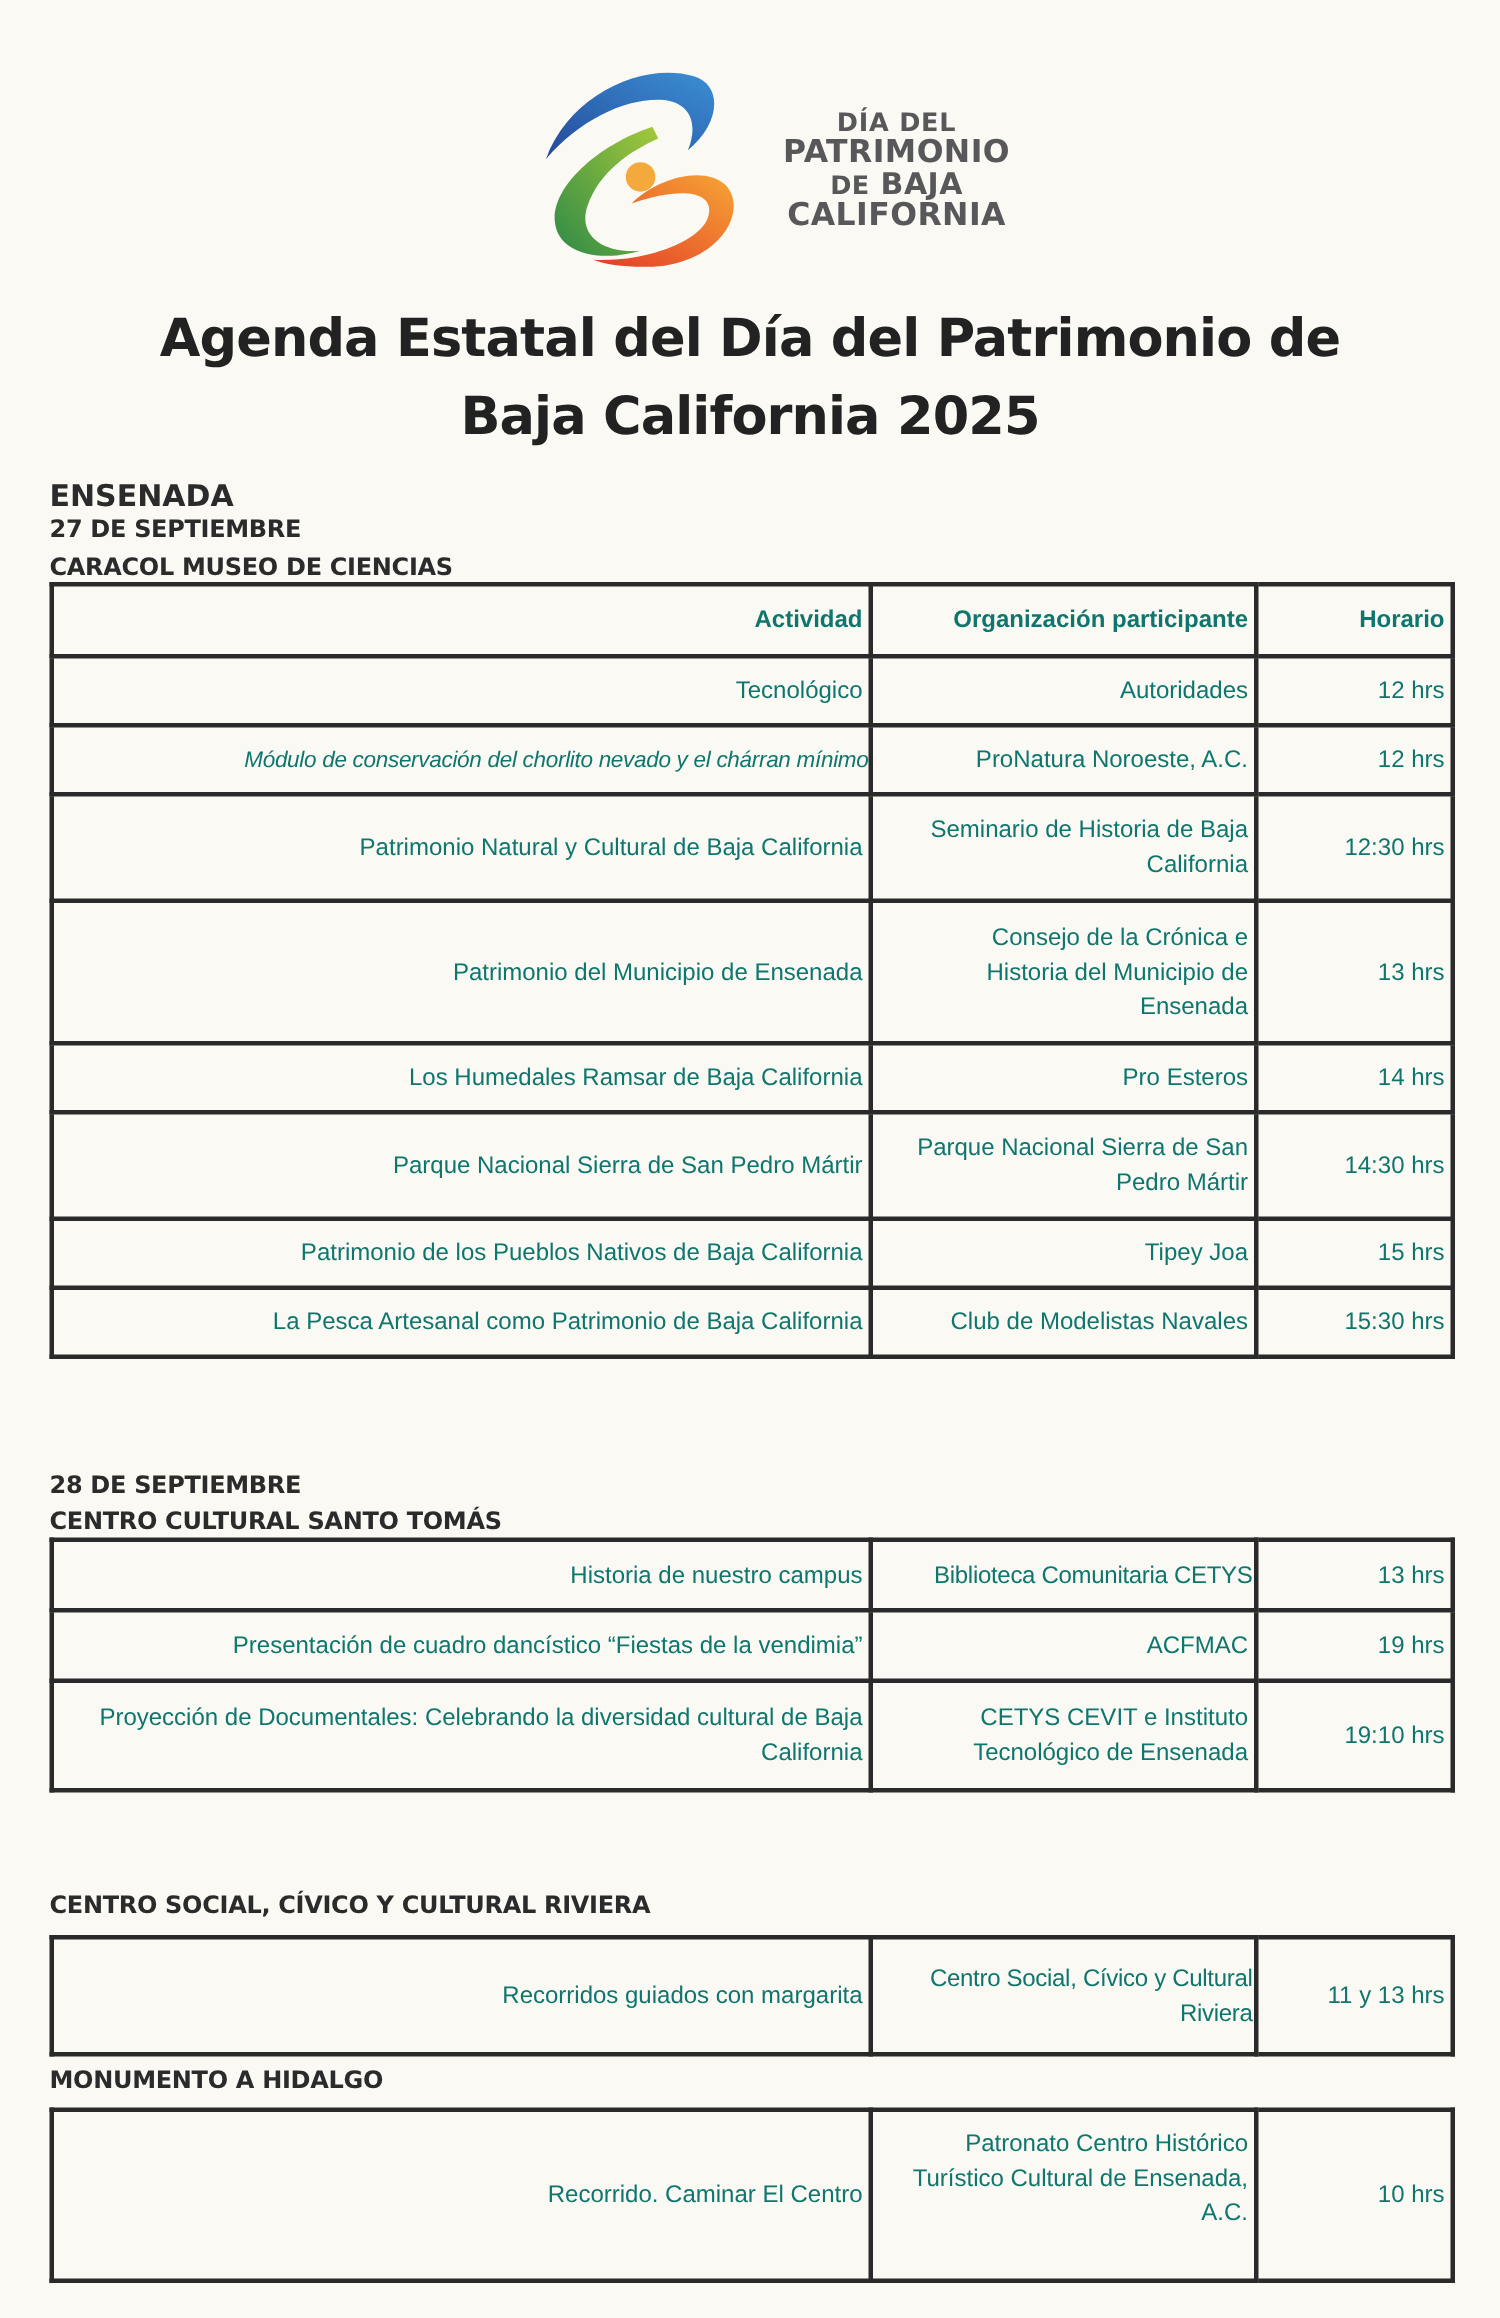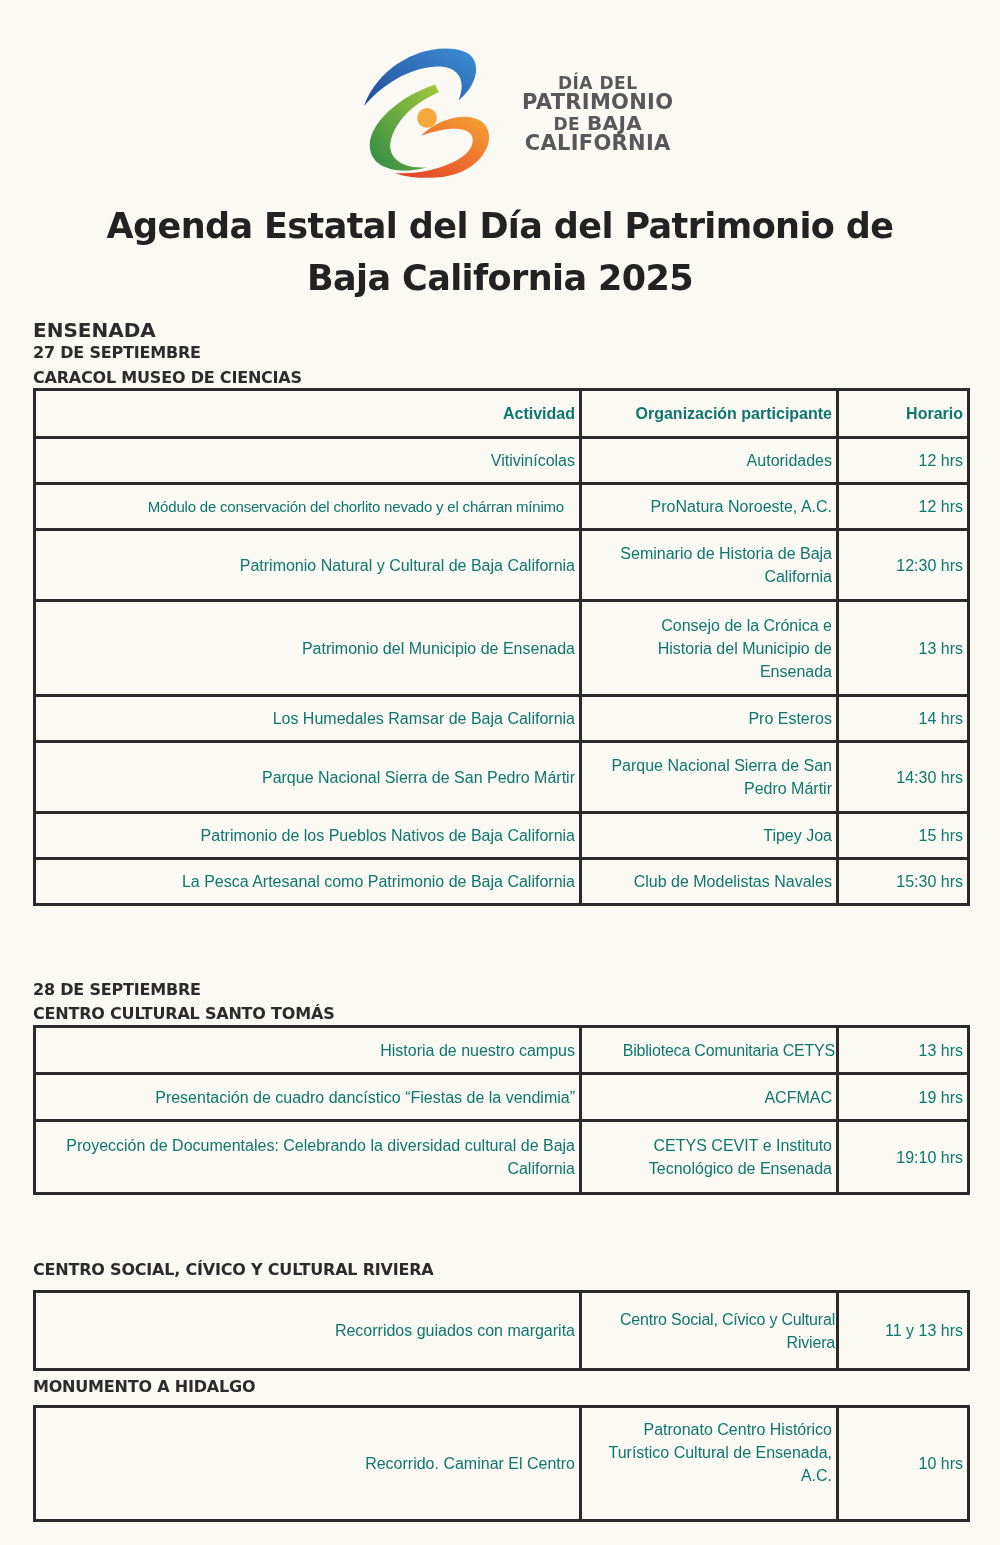--- a/index.html
+++ b/index.html
@@ -128,26 +128,26 @@
       <col class="c2">
       <col class="c3">
     </colgroup>
   <tbody>
       <tr style="height:48px;">
     <th>Actividad</th>
     <th>Organización participante</th>
     <th>Horario</th>
   </tr>
   <tr style="height:46px;">
-    <td>Vitivinícolas</td>
+    <td>Tecnológico</td>
     <td>Autoridades</td>
     <td>12 hrs</td>
   </tr>
   <tr style="height:46px;">
-    <td style="font-size:15px;letter-spacing:-0.2px;padding:0 15px;">Módulo de conservación del chorlito nevado y el chárran mínimo</td>
+    <td style="font-size:15px;letter-spacing:-0.2px;padding:0 0;font-style:italic;">Módulo de conservación del chorlito nevado y el chárran mínimo</td>
     <td>ProNatura Noroeste, A.C.</td>
     <td>12 hrs</td>
   </tr>
   <tr style="height:71px;">
     <td>Patrimonio Natural y Cultural de Baja California</td>
     <td>Seminario de Historia de Baja California</td>
     <td>12:30 hrs</td>
   </tr>
   <tr style="height:95px;">
     <td>Patrimonio del Municipio de Ensenada</td>

